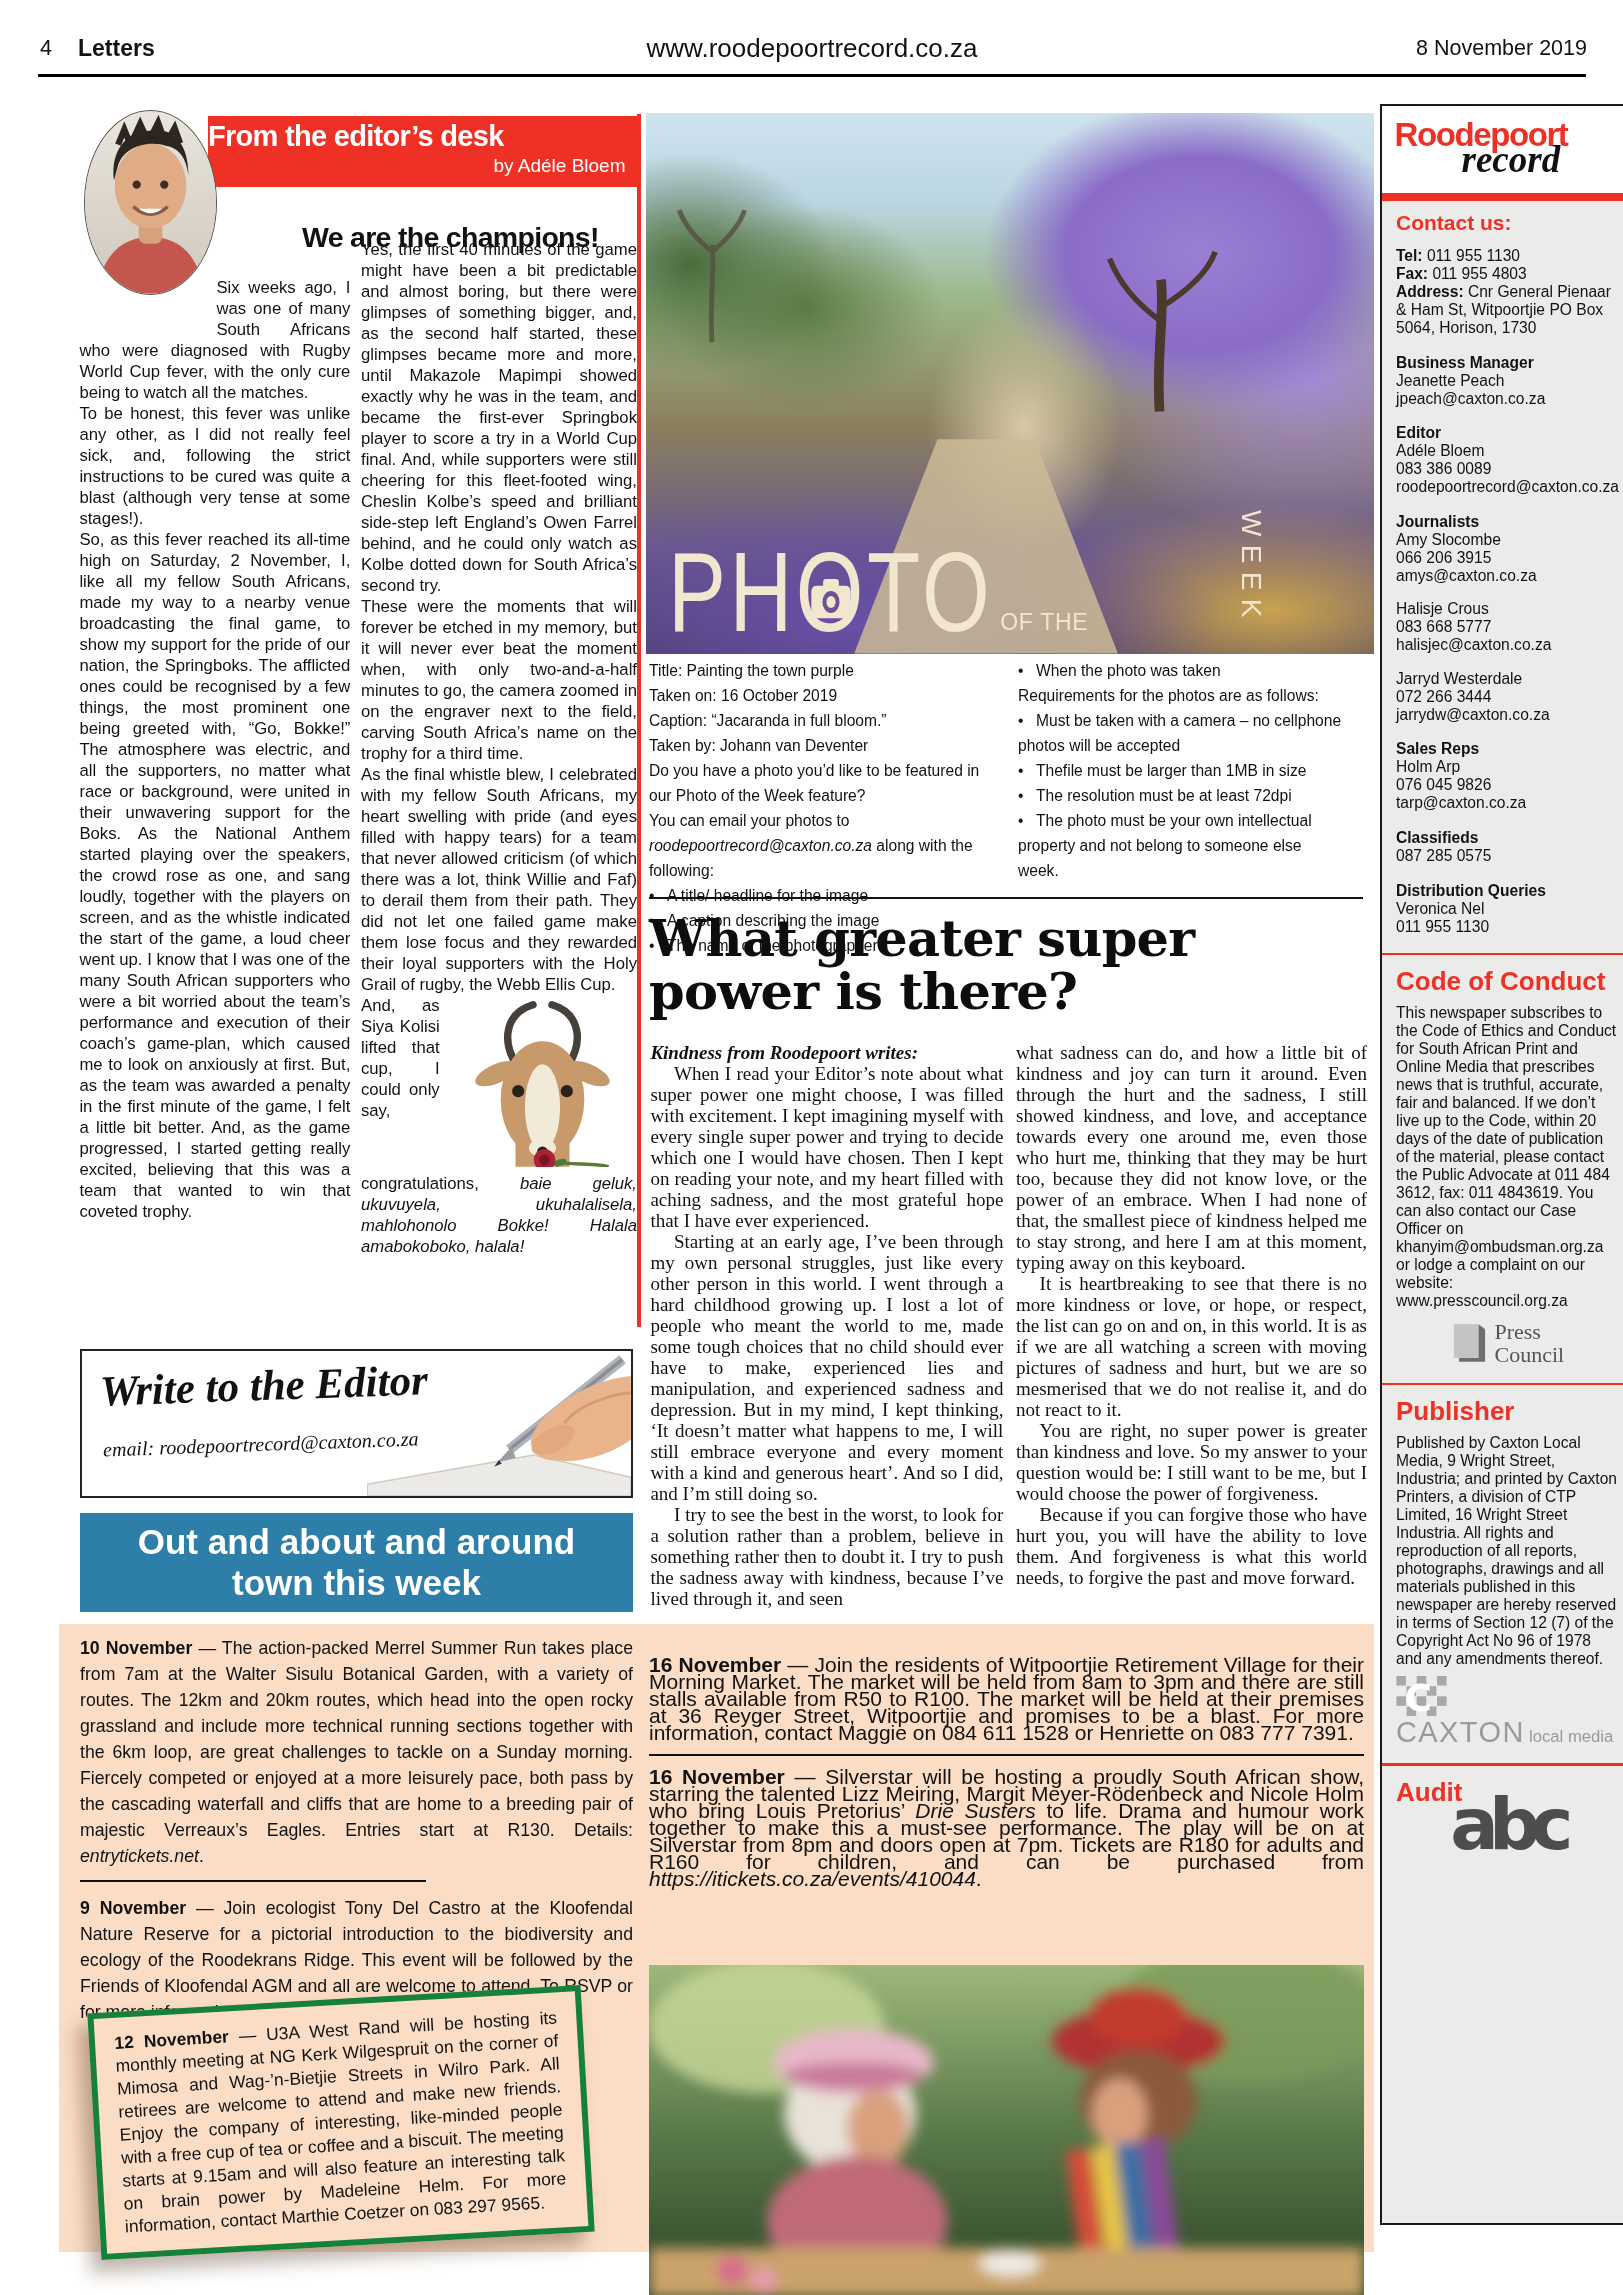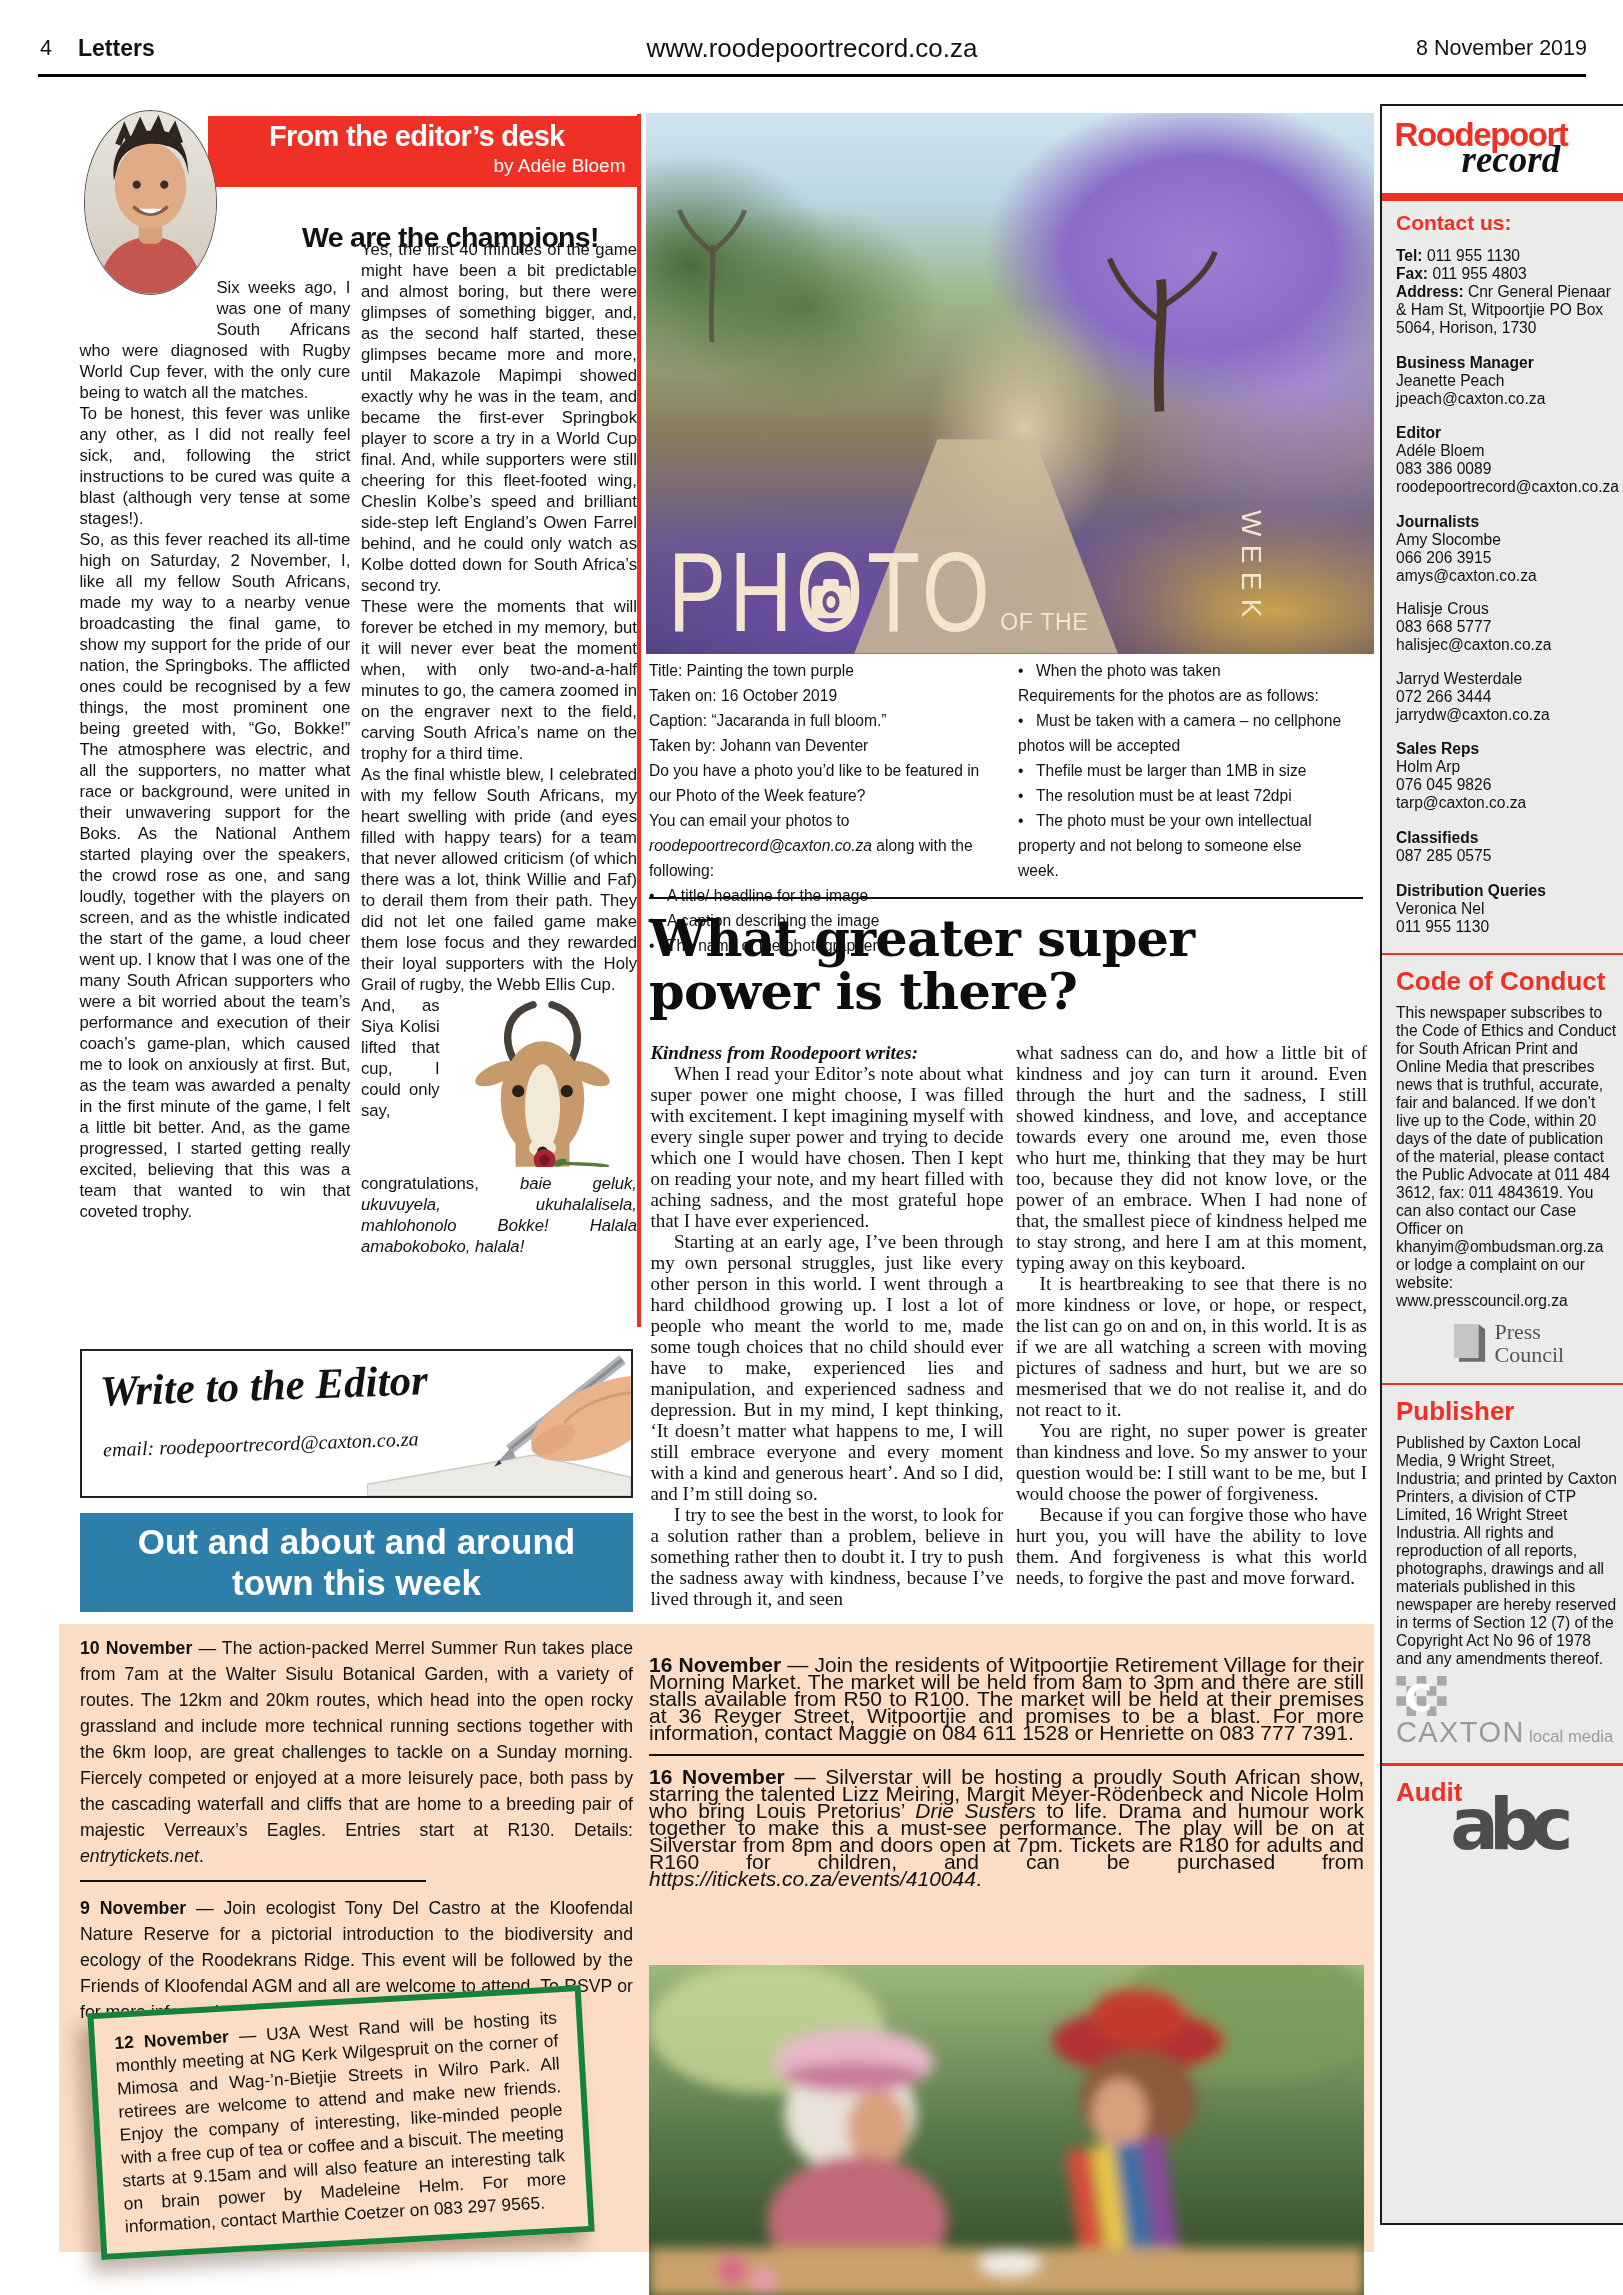--- a/index.html
+++ b/index.html
@@ -12,21 +12,21 @@
   #hdr-num  { left:40px;  top:36px; font-size:21.5px; }
   #hdr-sec  { left:78px; top:35px; font-size:23px; font-weight:bold; }
   #hdr-web  { left:0; top:33px; width:1624px; text-align:center; font-size:26px; }
   #hdr-date { right:37px; top:36px; font-size:21.5px; }
   #hdr-line { left:38px; top:74px; width:1548px; height:2.8px; background:#000; }
 
   
   #editor-sec { left:78px; top:110px; width:559px; height:1246px; }
   .ed-banner { position:absolute; left:130px; top:5.6px; width:430px; height:71px;
                background:#ee3124; color:#fff; padding:4.2px 12.5px 0 0; }
-  .ed-banner h2 { font-size:29px; text-align:center; letter-spacing:-0.7px; }
+  .ed-banner h2 { font-size:29px; letter-spacing:-0.7px; }
   .ed-byline { font-size:19px; text-align:right; margin-top:2.1px; }
   .portrait { position:absolute; left:5.6px; top:0; width:133px; height:185px;
               border-radius:50%; border:1.4px solid #555; overflow:hidden; background:#dcd6cd; }
   .portrait svg { width:100%; height:100%; display:block; }
   .ed-headline { position:absolute; left:224px; top:111px; width:339px;
                  font-size:28.5px; font-weight:bold; text-align:left; letter-spacing:-0.7px; }
   .sans-body { font-size:16.7px; line-height:21px; text-align:justify; }
   .ed-col1 { position:absolute; left:1.4px; top:167px; width:271px; }
   .ed-col1 .spacer { float:left; width:137px; height:61px; }
   .ed-col2 { position:absolute; left:283px; top:129px; width:276px; }

